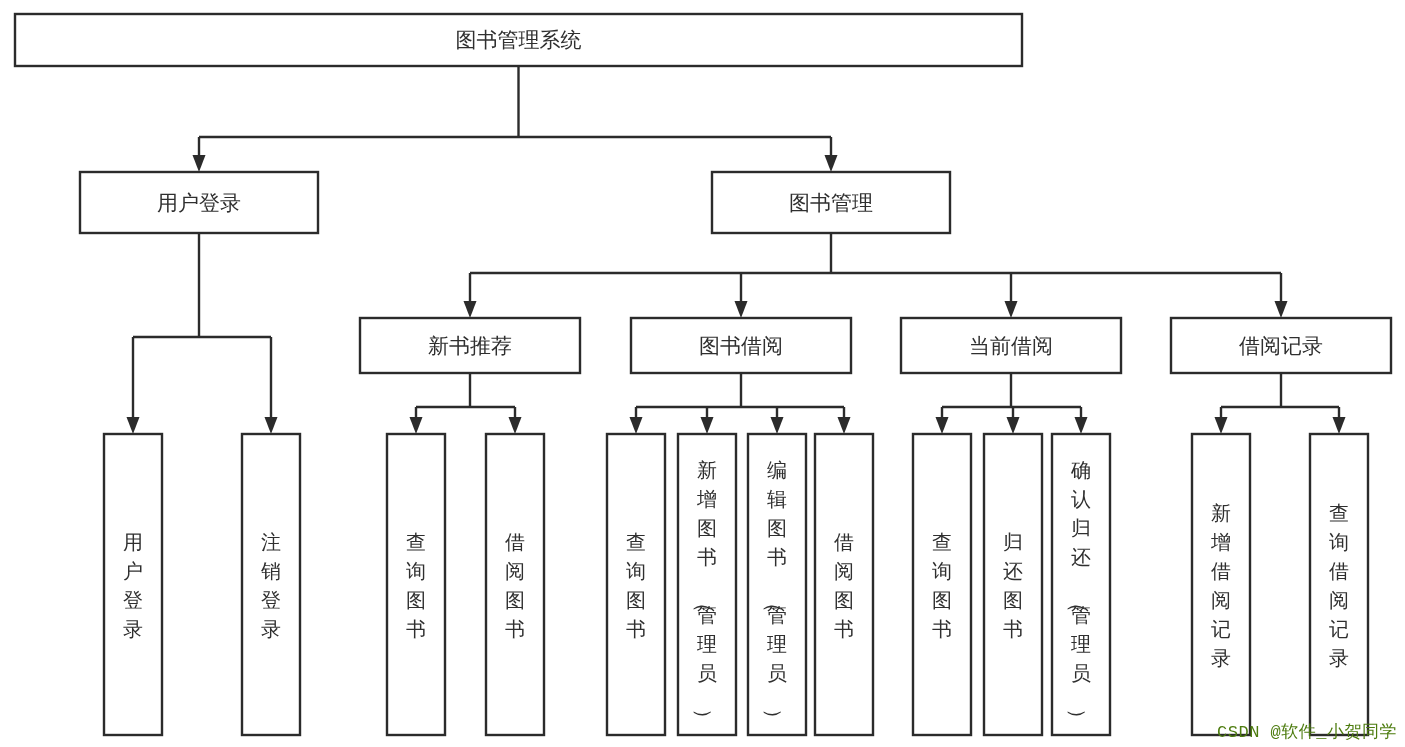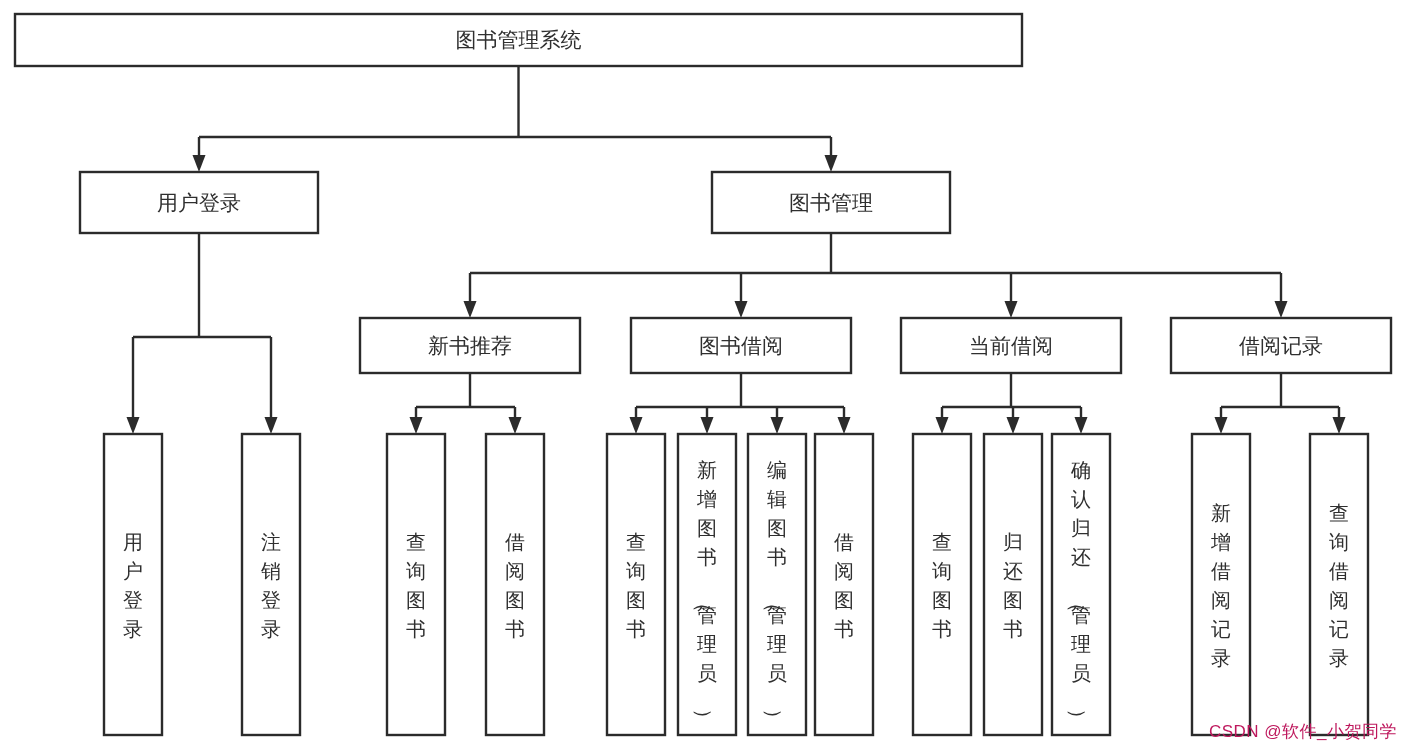--- a/index.html
+++ b/index.html
@@ -56,23 +56,23 @@
     fill: #2f2f2f;
     font-family: "DejaVu Sans", "Liberation Sans", sans-serif;
     font-size: 20px;
     text-anchor: middle;
     white-space: pre;
   }
   .watermark-text {
     position: absolute;
     right: 8px;
     bottom: 4px;
-    font-family: Liberation Sans, sans-serif;
+    font-family: Liberation Mono, monospace;
     font-size: 17px;
-    color: #be185d;
+    color: #4d7c0f;
     letter-spacing: 0.5px;
     user-select: none;
     pointer-events: none;
     white-space: nowrap;
   }
 </style>
 </head>
 <body>
 
 <div id="diagram-root">

